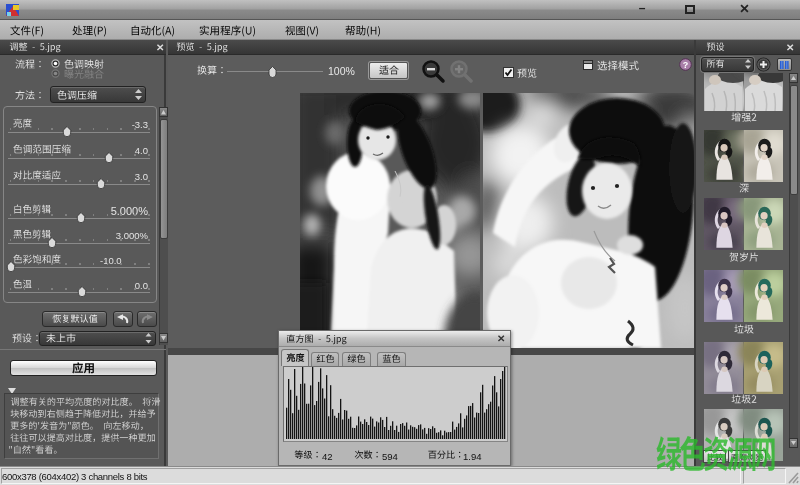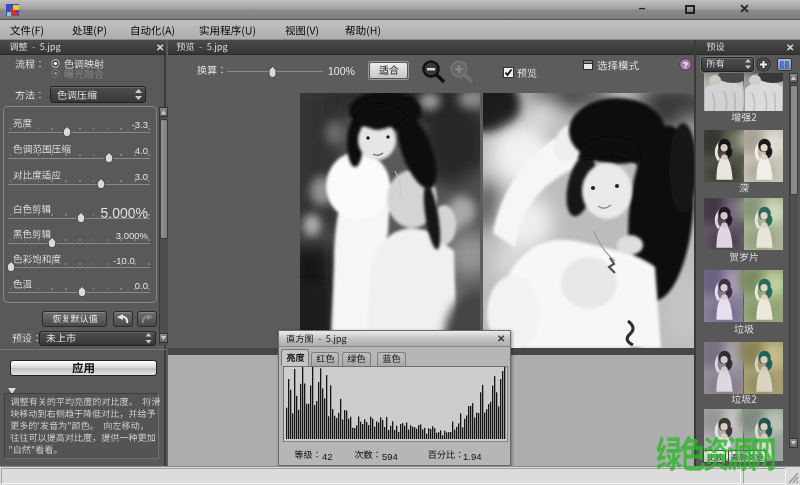--- a/index.html
+++ b/index.html
@@ -152,21 +152,21 @@
 <div style="position:absolute;left:95.5px;top:178px;">
       <svg width="10" height="11">
 <path d="M5 0.5 L8.7 4.2 L8.7 7 A3.7 3.7 0 0 1 1.3 7 L1.3 4.2 Z" fill="#dadada" stroke="#2e2e2e" stroke-width="0.8"></path>
       </svg>
     </div>
 <div style="position:absolute;left:13px;top:204px;">
       <svg width="38" height="11" viewBox="0 0 38.40 10.56" style="overflow:visible">
         <path d="M4.3 0.3C4.2 0.8 3.9 1.4 3.7 1.9H1.4V9.2H2.1V8.5H7.5V9.2H8.2V1.9H4.5C4.8 1.5 5 1 5.2 0.5ZM2.1 7.8V5.5H7.5V7.8ZM2.1 4.8V2.6H7.5V4.8Z M14.1 5.2H11.8V3.4H14.1ZM14.8 5.2V3.4H17.3V5.2ZM12.7 0.4C12.2 1.3 11.2 2.5 9.9 3.4C10.1 3.5 10.3 3.8 10.5 3.9C10.7 3.8 10.9 3.6 11.1 3.4V7.7C11.1 8.8 11.6 9.1 13.1 9.1C13.5 9.1 16.5 9.1 16.9 9.1C18.3 9.1 18.6 8.7 18.8 7.3C18.6 7.2 18.2 7.1 18.1 7C18 8.2 17.8 8.4 16.9 8.4C16.2 8.4 13.6 8.4 13.1 8.4C12 8.4 11.8 8.3 11.8 7.7V5.8H17.3V6.3H18V2.8H15.3C15.6 2.3 16 1.8 16.2 1.3L15.7 1L15.6 1H13.2L13.5 0.5ZM11.8 2.8H11.8C12.2 2.4 12.5 2 12.7 1.7H15.2C15 2 14.7 2.4 14.4 2.8Z M24.7 2.5V5H25.3V2.5ZM26.8 2.3V5.2C26.8 5.3 26.7 5.4 26.6 5.4C26.5 5.4 26.2 5.4 25.8 5.4C25.8 5.5 25.9 5.7 26 5.9C26.5 5.9 26.9 5.9 27.1 5.8C27.3 5.7 27.4 5.6 27.4 5.3V2.3ZM21.3 3.6C21.8 3.7 22.4 3.9 22.7 4L22.8 3.6C22.5 3.5 22 3.3 21.5 3.2ZM21.3 4.5C21.8 4.6 22.3 4.9 22.6 5L22.8 4.6C22.5 4.5 21.9 4.3 21.5 4.2ZM25.8 0.4C25.6 0.6 25.3 1.1 25.1 1.3L25.2 1.4H22.5L22.7 1.3C22.6 1 22.4 0.7 22.1 0.4L21.5 0.5C21.7 0.8 21.9 1.1 22 1.4H19.8V1.9H28.2V1.4H25.8C26 1.1 26.3 0.8 26.5 0.5ZM20 6.3V6.9H23.1C22.8 7.8 22 8.4 19.7 8.7C19.8 8.8 19.9 9.1 20 9.2C22.5 8.9 23.5 8.2 23.9 6.9H26.9C26.7 7.9 26.6 8.4 26.4 8.5C26.4 8.6 26.2 8.6 26 8.6C25.8 8.6 25.3 8.6 24.7 8.6C24.8 8.7 24.9 9 24.9 9.2C25.5 9.2 26 9.2 26.3 9.2C26.6 9.2 26.8 9.1 27 9C27.3 8.7 27.4 8.1 27.6 6.6C27.6 6.5 27.6 6.3 27.6 6.3ZM20.5 2.4V5.9H21.1V2.9H23.1V5.3C23.1 5.4 23 5.4 22.9 5.4C22.8 5.4 22.6 5.4 22.3 5.4C22.3 5.5 22.4 5.7 22.4 5.9C22.9 5.9 23.2 5.9 23.4 5.8C23.6 5.7 23.7 5.6 23.7 5.3V2.4Z M34.1 1.2H36.7V2.2H34.1ZM33.4 0.7V2.7H37.4V0.7ZM29.6 5.3C29.7 5.2 29.9 5.1 30.3 5.1H31.1V6.5L29.2 6.8L29.3 7.5L31.1 7.2V9.2H31.8V7L32.9 6.8L32.9 6.2L31.8 6.4V5.1H32.7V4.5H31.8V3H31.1V4.5H30.2C30.5 3.8 30.8 3 31 2.2H32.8V1.5H31.2C31.2 1.2 31.3 0.9 31.4 0.5L30.7 0.4C30.6 0.8 30.6 1.1 30.5 1.5H29.3V2.2H30.3C30.1 3 29.9 3.6 29.8 3.8C29.6 4.3 29.5 4.6 29.4 4.6C29.4 4.8 29.5 5.1 29.6 5.3ZM36.6 3.9V4.7H34.2V3.9ZM32.6 7.7 32.8 8.4 36.6 8.1V9.2H37.3V8L38 7.9L38 7.3L37.3 7.4V3.9H37.9V3.3H32.9V3.9H33.5V7.7ZM36.6 5.3V6.1H34.2V5.3ZM36.6 6.7V7.4L34.2 7.6V6.7Z" fill="#e4e4e4"></path>
       </svg>
     </div>
-<div style="position:absolute;left:100px;top:204.5px;width:48px;text-align:right;font-size:14px;color:#e4e4e4;">5.000%</div>
+<div style="position:absolute;left:100px;top:204.5px;width:48px;text-align:right;font-size:11px;color:#e4e4e4;">5.000%</div>
 <div style="position:absolute;left:8px;top:218px;width:142px;height:1px;background:#2e2e2e;border-bottom:1px solid #8a8a8a;"></div>
 <div style="position:absolute;left:10px;top:214px;width:140px;height:2px;background-image:repeating-linear-gradient(90deg,#808080 0 1.5px,transparent 1.5px 13.8px);"></div>
 <div style="position:absolute;left:75.5px;top:212px;">
       <svg width="10" height="11">
 <path d="M5 0.5 L8.7 4.2 L8.7 7 A3.7 3.7 0 0 1 1.3 7 L1.3 4.2 Z" fill="#dadada" stroke="#2e2e2e" stroke-width="0.8"></path>
       </svg>
     </div>
 <div style="position:absolute;left:13px;top:229px;">
       <svg width="38" height="11" viewBox="0 0 38.40 10.56" style="overflow:visible">
         <path d="M2.7 1.8C3 2.2 3.2 2.8 3.3 3.2L3.8 3C3.7 2.6 3.5 2 3.2 1.6ZM6.3 1.6C6.2 2 5.8 2.7 5.6 3.1L6 3.3C6.3 2.9 6.6 2.3 6.9 1.8ZM3.3 7.6C3.4 8.1 3.4 8.8 3.4 9.2L4.1 9.1C4.1 8.7 4.1 8 3.9 7.5ZM5.2 7.6C5.5 8.1 5.7 8.8 5.8 9.2L6.5 9C6.4 8.6 6.1 7.9 5.9 7.5ZM7.2 7.6C7.7 8.1 8.2 8.8 8.4 9.2L9.1 9C8.9 8.5 8.3 7.8 7.9 7.3ZM1.6 7.3C1.4 7.9 1 8.6 0.5 8.9L1.2 9.3C1.7 8.8 2.1 8.1 2.3 7.5ZM2.2 1.4H4.4V3.4H2.2ZM5.1 1.4H7.4V3.4H5.1ZM0.5 6.3V6.9H9.1V6.3H5.1V5.4H8.3V4.8H5.1V4.1H8.1V0.7H1.5V4.1H4.4V4.8H1.3V5.4H4.4V6.3Z M14.1 5.2H11.8V3.4H14.1ZM14.8 5.2V3.4H17.3V5.2ZM12.7 0.4C12.2 1.3 11.2 2.5 9.9 3.4C10.1 3.5 10.3 3.8 10.5 3.9C10.7 3.8 10.9 3.6 11.1 3.4V7.7C11.1 8.8 11.6 9.1 13.1 9.1C13.5 9.1 16.5 9.1 16.9 9.1C18.3 9.1 18.6 8.7 18.8 7.3C18.6 7.2 18.2 7.1 18.1 7C18 8.2 17.8 8.4 16.9 8.4C16.2 8.4 13.6 8.4 13.1 8.4C12 8.4 11.8 8.3 11.8 7.7V5.8H17.3V6.3H18V2.8H15.3C15.6 2.3 16 1.8 16.2 1.3L15.7 1L15.6 1H13.2L13.5 0.5ZM11.8 2.8H11.8C12.2 2.4 12.5 2 12.7 1.7H15.2C15 2 14.7 2.4 14.4 2.8Z M24.7 2.5V5H25.3V2.5ZM26.8 2.3V5.2C26.8 5.3 26.7 5.4 26.6 5.4C26.5 5.4 26.2 5.4 25.8 5.4C25.8 5.5 25.9 5.7 26 5.9C26.5 5.9 26.9 5.9 27.1 5.8C27.3 5.7 27.4 5.6 27.4 5.3V2.3ZM21.3 3.6C21.8 3.7 22.4 3.9 22.7 4L22.8 3.6C22.5 3.5 22 3.3 21.5 3.2ZM21.3 4.5C21.8 4.6 22.3 4.9 22.6 5L22.8 4.6C22.5 4.5 21.9 4.3 21.5 4.2ZM25.8 0.4C25.6 0.6 25.3 1.1 25.1 1.3L25.2 1.4H22.5L22.7 1.3C22.6 1 22.4 0.7 22.1 0.4L21.5 0.5C21.7 0.8 21.9 1.1 22 1.4H19.8V1.9H28.2V1.4H25.8C26 1.1 26.3 0.8 26.5 0.5ZM20 6.3V6.9H23.1C22.8 7.8 22 8.4 19.7 8.7C19.8 8.8 19.9 9.1 20 9.2C22.5 8.9 23.5 8.2 23.9 6.9H26.9C26.7 7.9 26.6 8.4 26.4 8.5C26.4 8.6 26.2 8.6 26 8.6C25.8 8.6 25.3 8.6 24.7 8.6C24.8 8.7 24.9 9 24.9 9.2C25.5 9.2 26 9.2 26.3 9.2C26.6 9.2 26.8 9.1 27 9C27.3 8.7 27.4 8.1 27.6 6.6C27.6 6.5 27.6 6.3 27.6 6.3ZM20.5 2.4V5.9H21.1V2.9H23.1V5.3C23.1 5.4 23 5.4 22.9 5.4C22.8 5.4 22.6 5.4 22.3 5.4C22.3 5.5 22.4 5.7 22.4 5.9C22.9 5.9 23.2 5.9 23.4 5.8C23.6 5.7 23.7 5.6 23.7 5.3V2.4Z M34.1 1.2H36.7V2.2H34.1ZM33.4 0.7V2.7H37.4V0.7ZM29.6 5.3C29.7 5.2 29.9 5.1 30.3 5.1H31.1V6.5L29.2 6.8L29.3 7.5L31.1 7.2V9.2H31.8V7L32.9 6.8L32.9 6.2L31.8 6.4V5.1H32.7V4.5H31.8V3H31.1V4.5H30.2C30.5 3.8 30.8 3 31 2.2H32.8V1.5H31.2C31.2 1.2 31.3 0.9 31.4 0.5L30.7 0.4C30.6 0.8 30.6 1.1 30.5 1.5H29.3V2.2H30.3C30.1 3 29.9 3.6 29.8 3.8C29.6 4.3 29.5 4.6 29.4 4.6C29.4 4.8 29.5 5.1 29.6 5.3ZM36.6 3.9V4.7H34.2V3.9ZM32.6 7.7 32.8 8.4 36.6 8.1V9.2H37.3V8L38 7.9L38 7.3L37.3 7.4V3.9H37.9V3.3H32.9V3.9H33.5V7.7ZM36.6 5.3V6.1H34.2V5.3ZM36.6 6.7V7.4L34.2 7.6V6.7Z" fill="#e4e4e4"></path>
@@ -178,21 +178,21 @@
 <div style="position:absolute;left:46.5px;top:237px;">
       <svg width="10" height="11">
 <path d="M5 0.5 L8.7 4.2 L8.7 7 A3.7 3.7 0 0 1 1.3 7 L1.3 4.2 Z" fill="#dadada" stroke="#2e2e2e" stroke-width="0.8"></path>
       </svg>
     </div>
 <div style="position:absolute;left:13px;top:254px;">
       <svg width="48" height="11" viewBox="0 0 48.00 10.56" style="overflow:visible">
         <path d="M4.5 5.2H2.2V3.4H4.5ZM5.2 5.2V3.4H7.7V5.2ZM3.1 0.4C2.6 1.3 1.6 2.5 0.3 3.4C0.5 3.5 0.7 3.8 0.9 3.9C1.1 3.8 1.3 3.6 1.5 3.4V7.7C1.5 8.8 2 9.1 3.5 9.1C3.9 9.1 6.9 9.1 7.3 9.1C8.7 9.1 9 8.7 9.2 7.3C9 7.2 8.6 7.1 8.5 7C8.4 8.2 8.2 8.4 7.3 8.4C6.6 8.4 4 8.4 3.5 8.4C2.4 8.4 2.2 8.3 2.2 7.7V5.8H7.7V6.3H8.4V2.8H5.7C6 2.3 6.4 1.8 6.6 1.3L6.1 1L6 1H3.6L3.9 0.5ZM2.2 2.8H2.2C2.6 2.4 2.9 2 3.1 1.7H5.6C5.4 2 5.1 2.4 4.8 2.8Z M14.6 0.5C13.6 0.8 11.7 1.1 10.1 1.2C10.2 1.4 10.3 1.6 10.3 1.8C11.9 1.7 13.8 1.5 15.1 1.1ZM10.4 2.4C10.7 2.9 11.1 3.6 11.2 4L11.8 3.7C11.6 3.3 11.3 2.7 10.9 2.2ZM12.1 2.1C12.3 2.6 12.6 3.2 12.7 3.6L13.3 3.4C13.2 3 12.9 2.4 12.6 1.9ZM14.4 1.9C14.2 2.5 13.8 3.3 13.5 3.8L14.1 4C14.4 3.5 14.8 2.7 15.1 2.1ZM17.7 0.5C17.2 1.3 16.1 2.1 15.3 2.5C15.5 2.7 15.7 2.9 15.8 3.1C16.7 2.5 17.8 1.7 18.4 0.8ZM18 3.2C17.4 4 16.3 4.8 15.3 5.3C15.5 5.4 15.8 5.6 15.9 5.8C16.9 5.2 18 4.4 18.7 3.5ZM18.2 5.9C17.5 7 16.2 8.1 14.8 8.6C15 8.8 15.2 9 15.3 9.2C16.8 8.6 18.1 7.5 18.9 6.2ZM13.1 5.4H13.1L13.1 5.5ZM12.4 3.8V4.8H10.1V5.4H12.2C11.6 6.4 10.7 7.4 9.9 7.9C10 8.1 10.2 8.3 10.3 8.5C11 8 11.8 7.2 12.4 6.3V9.2H13.1V6.1C13.6 6.6 14.2 7.2 14.5 7.6L15 7.2C14.6 6.7 13.9 6 13.2 5.4H15.1V4.8H13.1V3.8Z M24.3 0.4C24 1.5 23.4 2.7 22.7 3.4C22.8 3.5 23 3.9 23.1 4C23.3 3.8 23.4 3.6 23.6 3.3V7.9C23.6 8.8 23.9 9 25 9C25.2 9 26.9 9 27.2 9C28.1 9 28.3 8.7 28.4 7.5C28.2 7.4 27.9 7.3 27.8 7.2C27.7 8.2 27.6 8.4 27.1 8.4C26.8 8.4 25.3 8.4 25 8.4C24.4 8.4 24.3 8.3 24.3 7.9V6.1H26.3V3.2H23.7C23.9 2.9 24.1 2.5 24.3 2.1H27.2C27.2 4.9 27.2 5.9 27 6.1C27 6.2 26.9 6.2 26.7 6.2C26.6 6.2 26.2 6.2 25.8 6.2C25.9 6.4 26 6.7 26 6.9C26.4 6.9 26.8 6.9 27 6.9C27.3 6.8 27.5 6.7 27.6 6.5C27.8 6.2 27.9 5.1 27.9 1.8C27.9 1.7 27.9 1.5 27.9 1.5H24.6C24.7 1.2 24.8 0.9 24.9 0.6ZM20.7 0.4C20.4 1.8 20.1 3.2 19.5 4.1C19.6 4.2 19.9 4.5 20 4.6C20.4 4 20.6 3.3 20.9 2.5H22.2C22.1 3 21.9 3.5 21.7 3.8L22.3 4C22.5 3.5 22.8 2.7 23 2L22.6 1.9L22.5 1.9H21C21.1 1.4 21.2 1 21.3 0.5ZM20.9 9.1V9.1C21 8.9 21.3 8.7 22.8 7.4C22.7 7.3 22.6 7 22.6 6.8L21.5 7.6V3.8H20.9V7.7C20.9 8.2 20.6 8.5 20.5 8.6C20.6 8.7 20.8 9 20.9 9.1ZM24.3 3.8H25.7V5.5H24.3Z M33.9 1.3V8.8H34.6V8H36.7V8.7H37.5V1.3ZM34.6 7.3V2H36.7V7.3ZM33 0.5C32.2 0.8 30.7 1.1 29.4 1.3C29.5 1.4 29.5 1.7 29.6 1.9C30.1 1.8 30.6 1.7 31.2 1.6V3.2H29.3V3.9H31C30.5 5.1 29.8 6.4 29 7.2C29.2 7.3 29.4 7.6 29.4 7.8C30.1 7.2 30.7 6.1 31.2 4.9V9.2H31.9V5C32.3 5.5 32.8 6.2 33.1 6.6L33.5 6C33.3 5.7 32.2 4.5 31.9 4.1V3.9H33.6V3.2H31.9V1.5C32.5 1.4 33 1.2 33.5 1Z M42.1 2.2V3.1H40.6V3.7H42.1V5.3H45.8V3.7H47.4V3.1H45.8V2.2H45.1V3.1H42.8V2.2ZM45.1 3.7V4.7H42.8V3.7ZM45.7 6.5C45.3 7 44.7 7.4 44.1 7.7C43.4 7.4 42.9 7 42.5 6.5ZM40.7 5.9V6.5H42.2L41.8 6.6C42.2 7.2 42.7 7.6 43.3 8C42.4 8.3 41.4 8.5 40.3 8.6C40.4 8.8 40.6 9 40.6 9.2C41.8 9.1 43 8.8 44 8.4C44.9 8.8 46 9.1 47.2 9.2C47.3 9.1 47.5 8.8 47.6 8.6C46.6 8.5 45.6 8.3 44.8 8C45.6 7.5 46.3 6.9 46.7 6.1L46.3 5.8L46.1 5.9ZM39.6 1.3V4.1C39.6 5.5 39.5 7.5 38.7 8.8C38.9 8.9 39.2 9.1 39.3 9.2C40.1 7.8 40.3 5.6 40.3 4.1V2H47.5V1.3H43.9V0.4H43.1V1.3Z" fill="#e4e4e4"></path>
       </svg>
     </div>
-<div style="position:absolute;left:100px;top:254.5px;width:48px;text-align:center;font-size:9.5px;color:#e4e4e4;">-10.0</div>
+<div style="position:absolute;left:100px;top:254.5px;width:48px;text-align:left;font-size:9.5px;color:#e4e4e4;">-10.0</div>
 <div style="position:absolute;left:8px;top:267px;width:142px;height:1px;background:#2e2e2e;border-bottom:1px solid #8a8a8a;"></div>
 <div style="position:absolute;left:10px;top:263px;width:140px;height:2px;background-image:repeating-linear-gradient(90deg,#808080 0 1.5px,transparent 1.5px 13.8px);"></div>
 <div style="position:absolute;left:5.5px;top:261px;">
       <svg width="10" height="11">
 <path d="M5 0.5 L8.7 4.2 L8.7 7 A3.7 3.7 0 0 1 1.3 7 L1.3 4.2 Z" fill="#dadada" stroke="#2e2e2e" stroke-width="0.8"></path>
       </svg>
     </div>
 <div style="position:absolute;left:13px;top:279px;">
       <svg width="19" height="11" viewBox="0 0 19.20 10.56" style="overflow:visible">
         <path d="M4.5 5.2H2.2V3.4H4.5ZM5.2 5.2V3.4H7.7V5.2ZM3.1 0.4C2.6 1.3 1.6 2.5 0.3 3.4C0.5 3.5 0.7 3.8 0.9 3.9C1.1 3.8 1.3 3.6 1.5 3.4V7.7C1.5 8.8 2 9.1 3.5 9.1C3.9 9.1 6.9 9.1 7.3 9.1C8.7 9.1 9 8.7 9.2 7.3C9 7.2 8.6 7.1 8.5 7C8.4 8.2 8.2 8.4 7.3 8.4C6.6 8.4 4 8.4 3.5 8.4C2.4 8.4 2.2 8.3 2.2 7.7V5.8H7.7V6.3H8.4V2.8H5.7C6 2.3 6.4 1.8 6.6 1.3L6.1 1L6 1H3.6L3.9 0.5ZM2.2 2.8H2.2C2.6 2.4 2.9 2 3.1 1.7H5.6C5.4 2 5.1 2.4 4.8 2.8Z M13.9 2.9H17.2V3.9H13.9ZM13.9 1.4H17.2V2.4H13.9ZM13.2 0.8V4.5H17.9V0.8ZM10.5 1C11.1 1.3 11.9 1.7 12.3 2.1L12.7 1.5C12.3 1.2 11.5 0.7 10.9 0.5ZM10 3.6C10.6 3.9 11.4 4.4 11.7 4.7L12.1 4.1C11.7 3.8 11 3.4 10.3 3.1ZM10.2 8.6 10.8 9.1C11.4 8.2 12.0 7 12.5 5.9L11.9 5.5C11.4 6.6 10.7 7.9 10.2 8.6ZM12.1 8.3V8.9H18.8V8.3H18.2V5.3H12.9V8.3ZM13.5 8.3V5.9H14.5V8.3ZM15 8.3V5.9H16V8.3ZM16.6 8.3V5.9H17.5V8.3Z" fill="#e4e4e4"></path>
@@ -970,20 +970,21 @@
 <div style="position:absolute;left:382px;top:450.5px;font-size:9.5px;color:#111;">594</div>
 <div style="position:absolute;left:427px;top:450px;">
       <svg width="38" height="10" viewBox="0 0 38.00 10.45" style="overflow:visible">
         <path d="M1.7 3V9.1H2.4V8.5H7.2V9.1H8V3H4.7C4.8 2.6 5 2.1 5.1 1.6H8.9V0.9H0.6V1.6H4.3C4.2 2.1 4.1 2.6 4 3ZM2.4 6.1H7.2V7.8H2.4ZM2.4 5.4V3.7H7.2V5.4Z M12.6 0.6C12 2 10.9 3.4 9.7 4.2C9.9 4.3 10.2 4.6 10.3 4.7C11.5 3.8 12.6 2.4 13.3 0.8ZM15.9 0.6 15.2 0.8C15.9 2.2 17.1 3.8 18.2 4.6C18.3 4.4 18.6 4.2 18.8 4C17.7 3.3 16.5 1.8 15.9 0.6ZM11.3 4V4.7H13.2C13 6.3 12.5 7.8 10.2 8.5C10.4 8.7 10.6 9 10.7 9.2C13.1 8.3 13.7 6.6 14 4.7H16.5C16.3 7.1 16.2 8 16 8.3C15.9 8.4 15.7 8.4 15.6 8.4C15.3 8.4 14.7 8.4 14.1 8.3C14.2 8.5 14.3 8.8 14.4 9C15 9.1 15.5 9.1 15.9 9.1C16.2 9 16.4 9 16.6 8.7C16.9 8.4 17.1 7.3 17.2 4.3C17.2 4.2 17.2 4 17.2 4Z M19.4 8.2 19.6 8.9C20.8 8.6 22.4 8.2 23.9 7.9L23.8 7.2C23 7.4 22.2 7.6 21.4 7.8V4H23.5V3.3H21.4V0.4H20.6V7.9ZM24.2 0.4V7.6C24.2 8.6 24.5 8.9 25.4 8.9C25.6 8.9 26.8 8.9 27 8.9C27.9 8.9 28.1 8.4 28.2 6.8C28 6.8 27.7 6.6 27.5 6.5C27.5 7.9 27.4 8.2 27 8.2C26.7 8.2 25.7 8.2 25.5 8.2C25 8.2 25 8.1 25 7.6V4.5C26 4.1 27 3.6 27.8 3.1L27.3 2.5C26.7 2.9 25.8 3.4 25 3.8V0.4Z M33.2 3.2C33.6 3.2 34 2.9 34 2.5C34 2 33.6 1.8 33.2 1.8C32.9 1.8 32.5 2 32.5 2.5C32.5 2.9 32.9 3.2 33.2 3.2ZM33.2 7.8C33.6 7.8 34 7.6 34 7.1C34 6.7 33.6 6.4 33.2 6.4C32.9 6.4 32.5 6.7 32.5 7.1C32.5 7.6 32.9 7.8 33.2 7.8Z" fill="#111"></path>
       </svg>
     </div>
 <div style="position:absolute;left:463px;top:450.5px;font-size:9.5px;color:#111;">1.94</div>
 <div style="position:absolute;left:0;top:466px;width:800px;height:19px;background:#dcdcdc;border-top:1px solid #8a8a8a;"></div>
 <div style="position:absolute;left:1px;top:468px;width:740px;height:16px;border:1px solid #a0a0a0;border-right-color:#f5f5f5;border-bottom-color:#f5f5f5;background:#dcdcdc;"></div>
 <div style="position:absolute;left:743px;top:468px;width:43px;height:16px;border:1px solid #a0a0a0;border-right-color:#f5f5f5;border-bottom-color:#f5f5f5;background:#dcdcdc;"></div>
+<div style="position:absolute;left:2px;top:470.5px;font-size:9.5px;color:#111;letter-spacing:-0.3px;">600x378 (604x402) 3 channels 8 bits</div>
 <div style="position:absolute;left:787px;top:471px;">
       <svg width="12" height="13">
 <g stroke="#9a9a9a" stroke-width="1.6">
           <line x1="11" y1="2" x2="2" y2="12"></line>
           <line x1="11" y1="6" x2="6" y2="12"></line>
           <line x1="11" y1="10" x2="10" y2="12"></line>
         </g>
       </svg>
     </div>
 <div style="position:absolute;left:656px;top:435px;">

